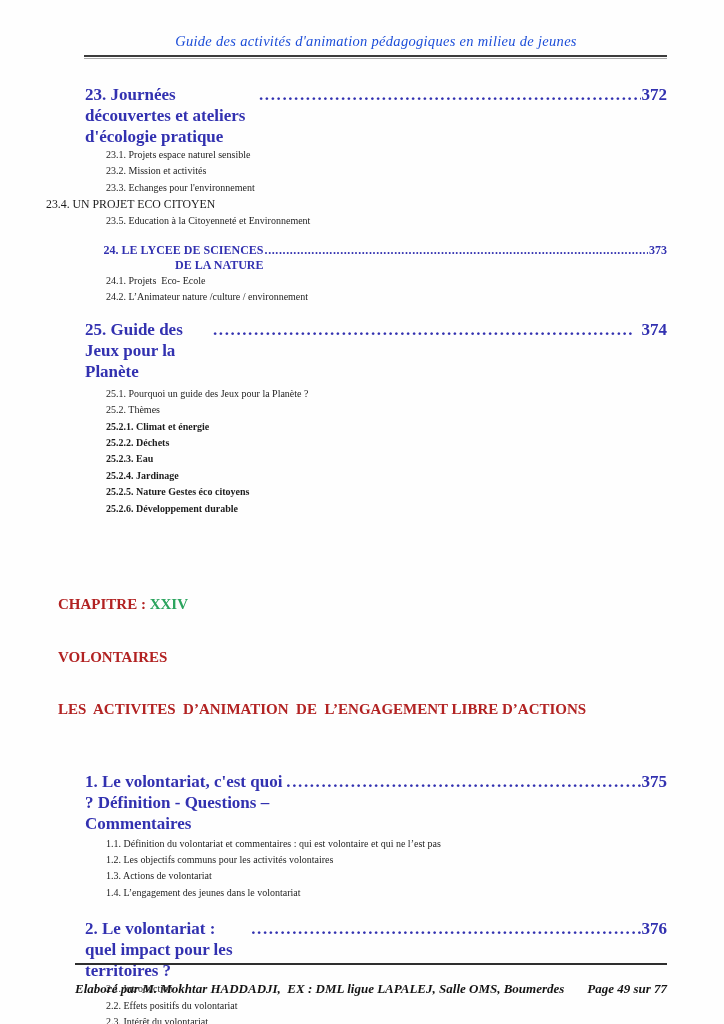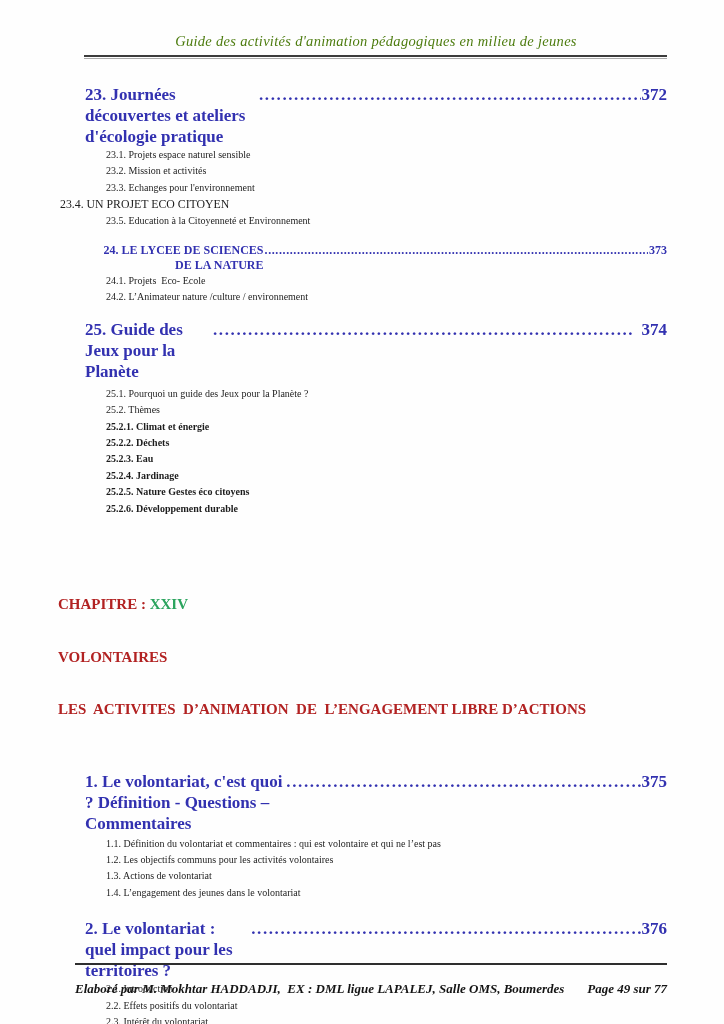--- a/index.html
+++ b/index.html
@@ -10,21 +10,21 @@
     font-family:"Liberation Serif", serif;
     color:#1d1d1d;
     overflow:hidden;
   }
   
   .header-title {
     position:absolute; top:33px; left:85px; right:57px;
     text-align:center;
     font-style:italic;
     font-size:14.5px;
-    color:#4d7c0f;
+    color:#1d4ed8;
     letter-spacing:0.3px;
     white-space:pre-wrap;
   }
   .header-rule {
     position:absolute; top:55px; left:84px; right:57px;
     height:1px;
     border-top:2px solid #3c3c3c;
     border-bottom:1px solid #ababab;
   }
   
@@ -41,21 +41,21 @@
     flex:1 1 auto; overflow:hidden; white-space:nowrap;
     letter-spacing:1.6px; margin:0 1px;
   }
   .toc-heading.sm .leader { letter-spacing:0.6px; }
   .pg { white-space:nowrap; }
   .item {
     margin-left:106px;
     font-size:10px; line-height:16.4px;
     white-space:pre-wrap;
   }
-  .item-sm { font-size:11.8px; margin-left:60px; }
+  .item-sm { font-size:11.8px; margin-left:46px; }
   .item-bold { font-weight:bold; }
   .mt13 { margin-top:13px;gap:7px; } .mt14 { margin-top:14px; }
   .mt17 { margin-top:17px; }
   .mt2 { margin-top:2px;font-family:Liberation Serif, serif; } .mt4 { margin-top:4px; }
   
   .chapter {
     margin-top:44px; margin-left:58px; margin-right:57px;
     font-weight:bold; font-size:15px; line-height:17.5px;
     white-space:pre-wrap;
   }

